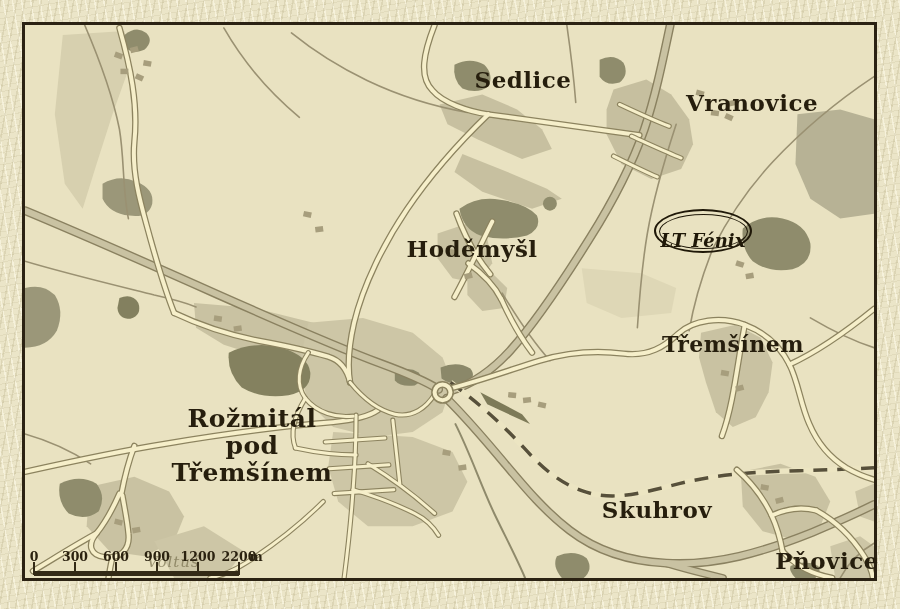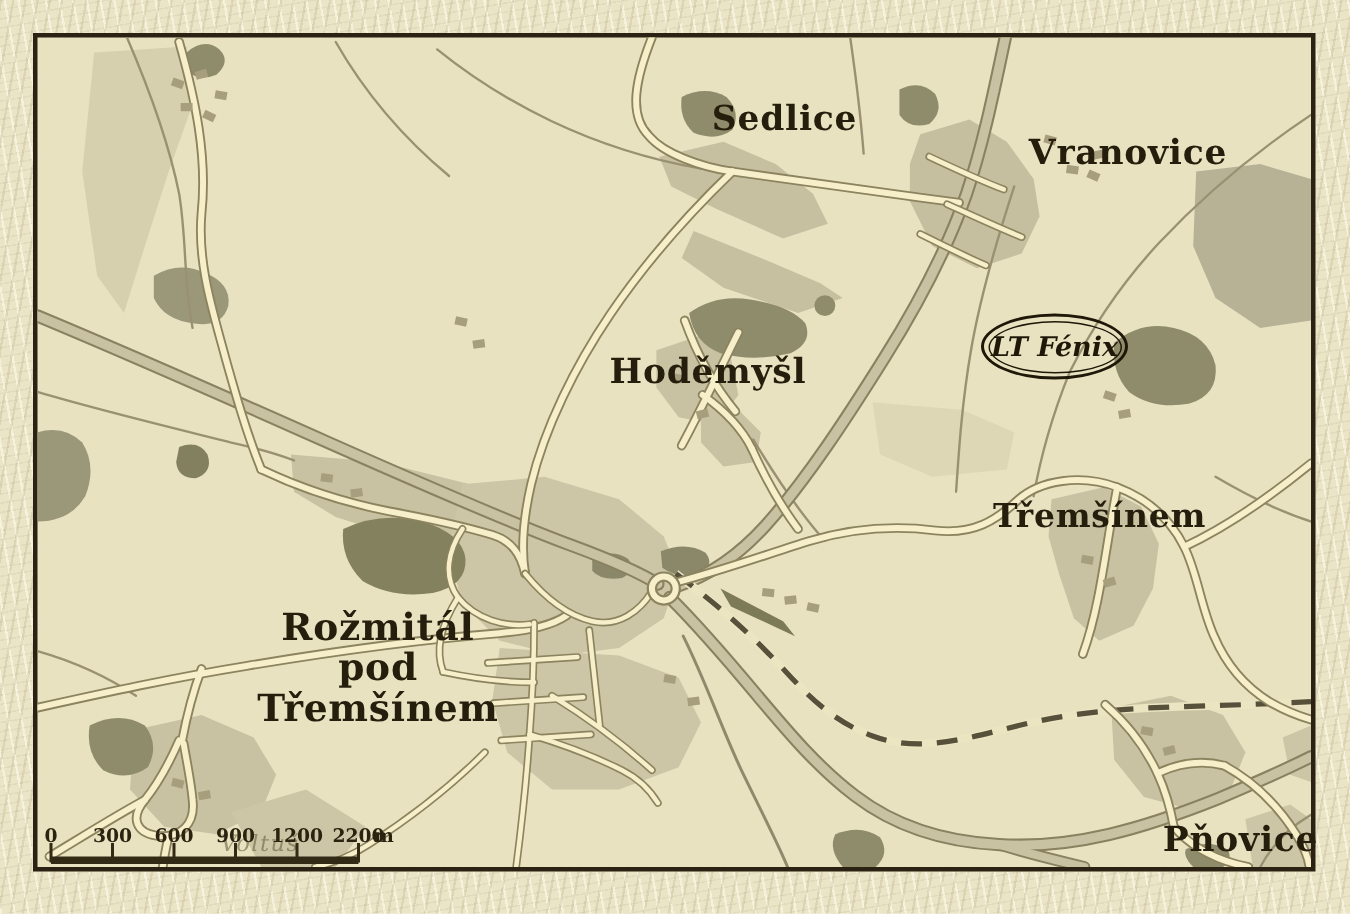--- a/index.html
+++ b/index.html
@@ -26,21 +26,21 @@
   .lbl-vranovice{left:727px;top:54px;font-size:23px;margin-top:24px;}
   .lbl-hodemysl{left:447px;top:224px;font-size:23px;}
   .lbl-stary{left:87px;top:277px;font-size:16px;letter-spacing:.3px;}
   .lbl-nesvacily{left:708px;top:320px;font-size:22px;}
   .lbl-rozmital{left:227px;top:420px;font-size:25px;line-height:27px;}
   .lbl-skuhrov{left:632px;top:485px;font-size:23px;}
   .lbl-pnovice{left:802px;top:536px;font-size:23px;}
   .poi{
     position:absolute;left:629px;top:184px;width:98px;height:44px;
     border:2.5px solid #1f1808;border-radius:50%;z-index:3;
-    display:flex;align-items:center;justify-content:center;box-sizing:border-box;
+    display:flex;align-items:flex-end;justify-content:center;box-sizing:border-box;
   }
   .poi-inner{
     position:absolute;inset:2.5px;border:1.3px solid #1f1808;border-radius:50%;
   }
   .poi-text{
     position:relative;font-style:italic;font-weight:700;font-size:18px;color:#1f1808;
     white-space:nowrap;
   }
   .watermark{
     position:absolute;left:122px;top:528px;z-index:1;
@@ -258,20 +258,21 @@
 
     <div class="watermark">Voltuš</div>
 
     <div class="lbl lbl-sedlice">Sedlice</div>
     <div class="lbl lbl-vranovice">Vranovice</div>
     <div class="lbl lbl-hodemysl">Hoděmyšl</div>
     <div class="lbl lbl-nesvacily">Třemšínem</div>
     <div class="lbl lbl-rozmital">Rožmitál
 pod
 Třemšínem</div>
+    <div class="lbl lbl-skuhrov">Skuhrov</div>
     <div class="lbl lbl-pnovice">Pňovice</div>
 
     <div class="poi">
       <div class="poi-inner"></div>
       <span class="poi-text">LT Fénix</span>
     </div>
 
     <div class="scalebar">
       <span class="sb-num" style="left:6px">0</span>
       <span class="sb-num" style="left:47px">300</span>

